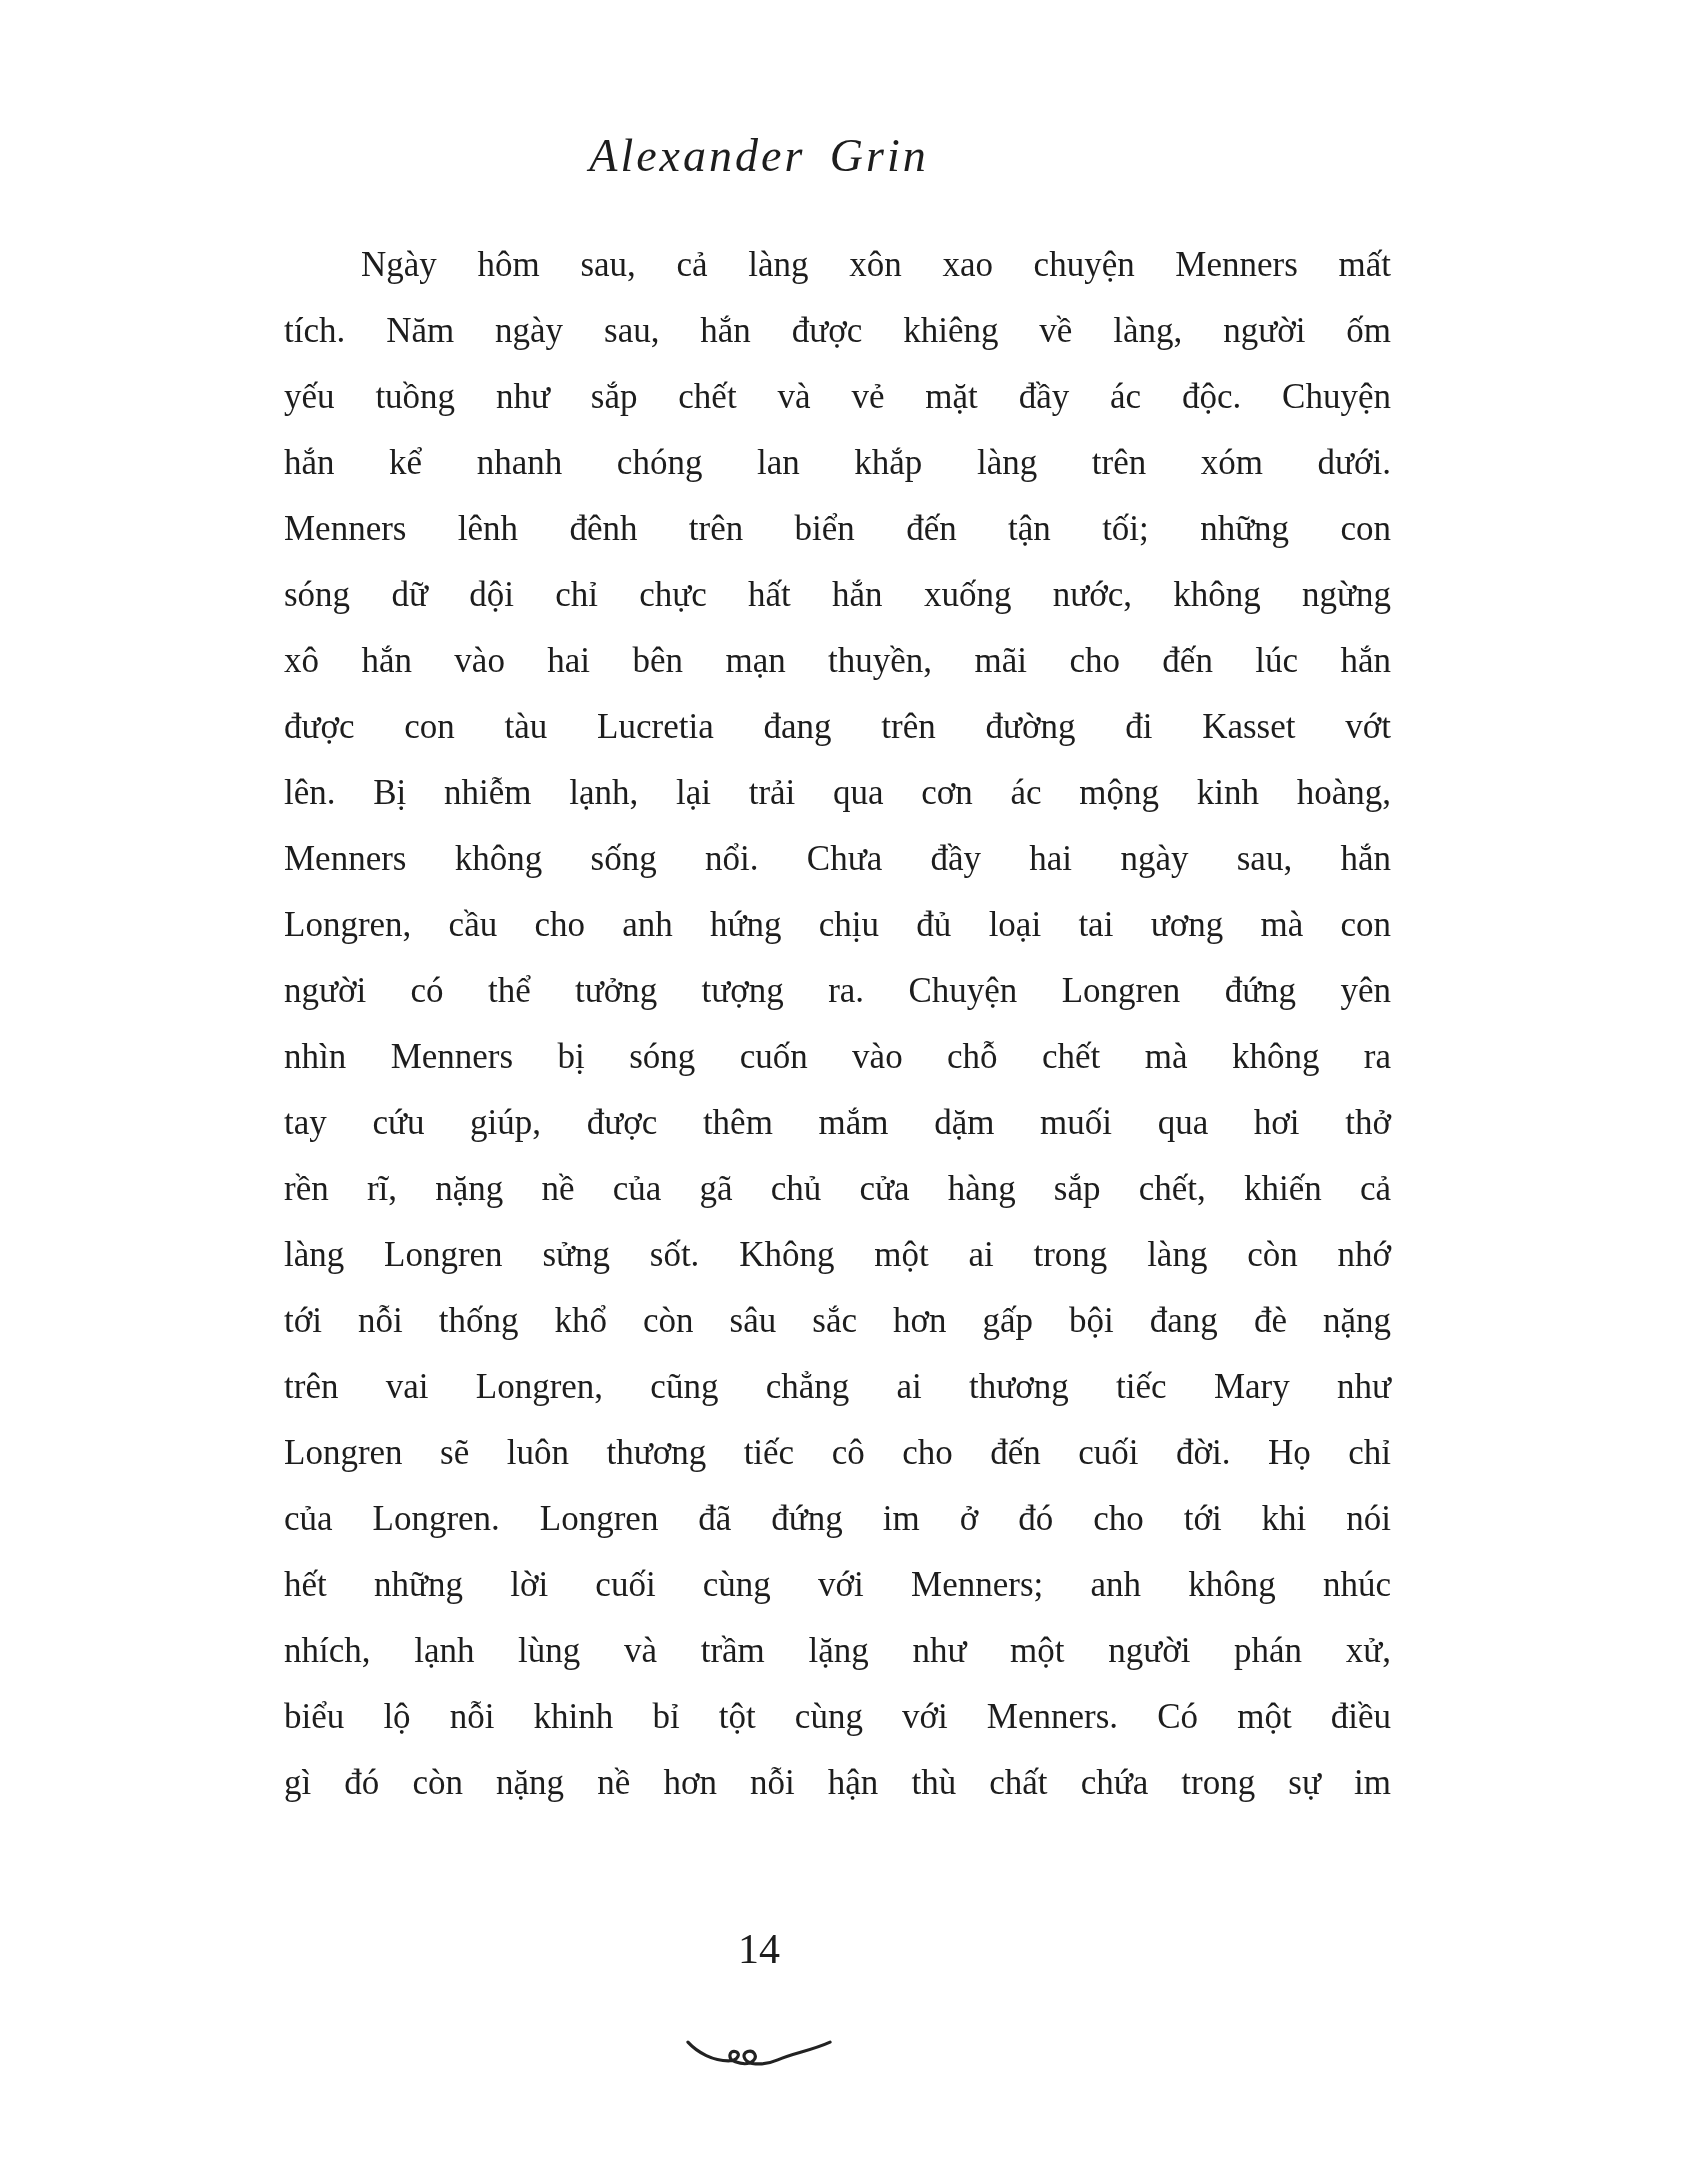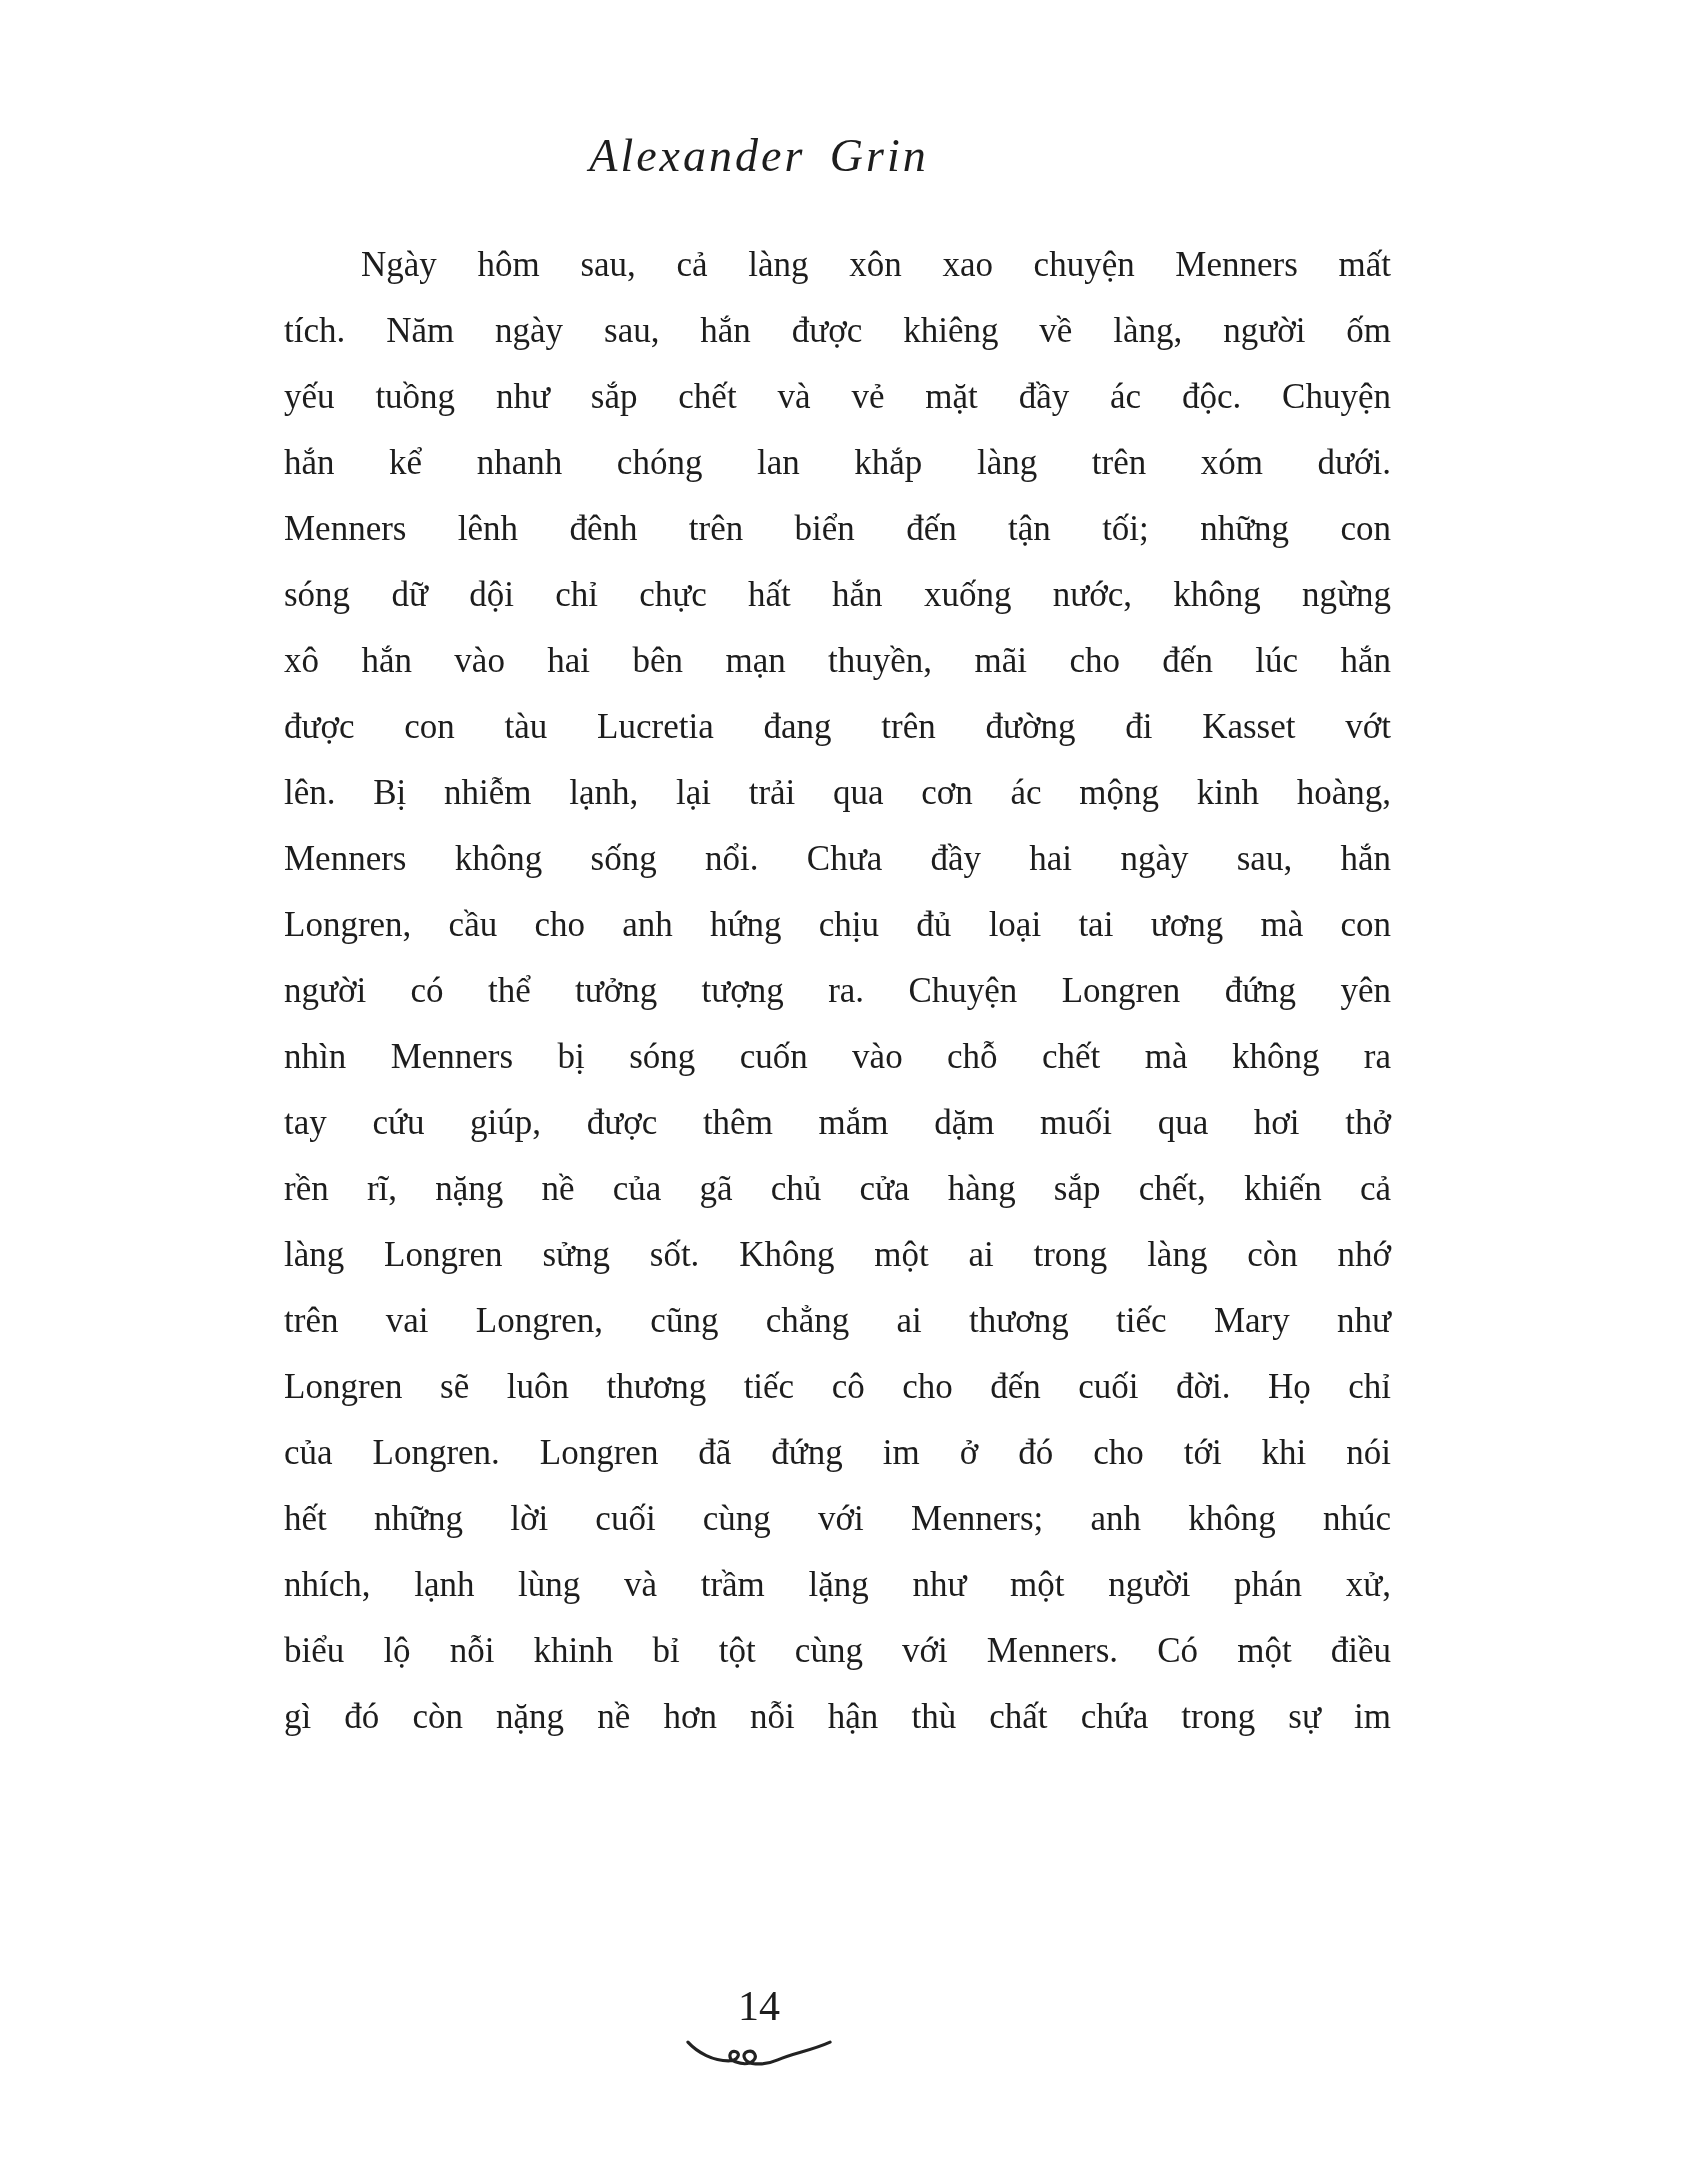--- a/index.html
+++ b/index.html
@@ -41,21 +41,21 @@
     content: "";
     display: inline-block;
     width: 100%;
     height: 0;
     vertical-align: top;
   }
   .line.indent { text-indent: 77px; }
 
   .page-number {
     position: absolute;
-    top: 1982px; left: 0; width: 100%;
+    top: 1925px; left: 0; width: 100%;
     text-align: center;
     font-size: 42px;
     color: var(--ink);
   }
   .ornament-wrap {
     position: absolute;
     top: 2030px; left: 0; width: 100%;
     text-align: center;
     line-height: 0;
   }
@@ -78,20 +78,21 @@
       <div class="line">xô hắn vào hai bên mạn thuyền, mãi cho đến lúc hắn</div>
       <div class="line">được con tàu Lucretia đang trên đường đi Kasset vớt</div>
       <div class="line">lên. Bị nhiễm lạnh, lại trải qua cơn ác mộng kinh hoàng,</div>
       <div class="line">Menners không sống nổi. Chưa đầy hai ngày sau, hắn</div>
       <div class="line">Longren, cầu cho anh hứng chịu đủ loại tai ương mà con</div>
       <div class="line">người có thể tưởng tượng ra. Chuyện Longren đứng yên</div>
       <div class="line">nhìn Menners bị sóng cuốn vào chỗ chết mà không ra</div>
       <div class="line">tay cứu giúp, được thêm mắm dặm muối qua hơi thở</div>
       <div class="line">rền rĩ, nặng nề của gã chủ cửa hàng sắp chết, khiến cả</div>
       <div class="line">làng Longren sửng sốt. Không một ai trong làng còn nhớ</div>
+      <div class="line">tới nỗi thống khổ còn sâu sắc hơn gấp bội đang đè nặng</div>
       <div class="line">trên vai Longren, cũng chẳng ai thương tiếc Mary như</div>
       <div class="line">Longren sẽ luôn thương tiếc cô cho đến cuối đời. Họ chỉ</div>
       <div class="line">của Longren. Longren đã đứng im ở đó cho tới khi nói</div>
       <div class="line">hết những lời cuối cùng với Menners; anh không nhúc</div>
       <div class="line">nhích, lạnh lùng và trầm lặng như một người phán xử,</div>
       <div class="line">biểu lộ nỗi khinh bỉ tột cùng với Menners. Có một điều</div>
       <div class="line">gì đó còn nặng nề hơn nỗi hận thù chất chứa trong sự im</div>
     </div>
 
   <div class="page-number">14</div>

